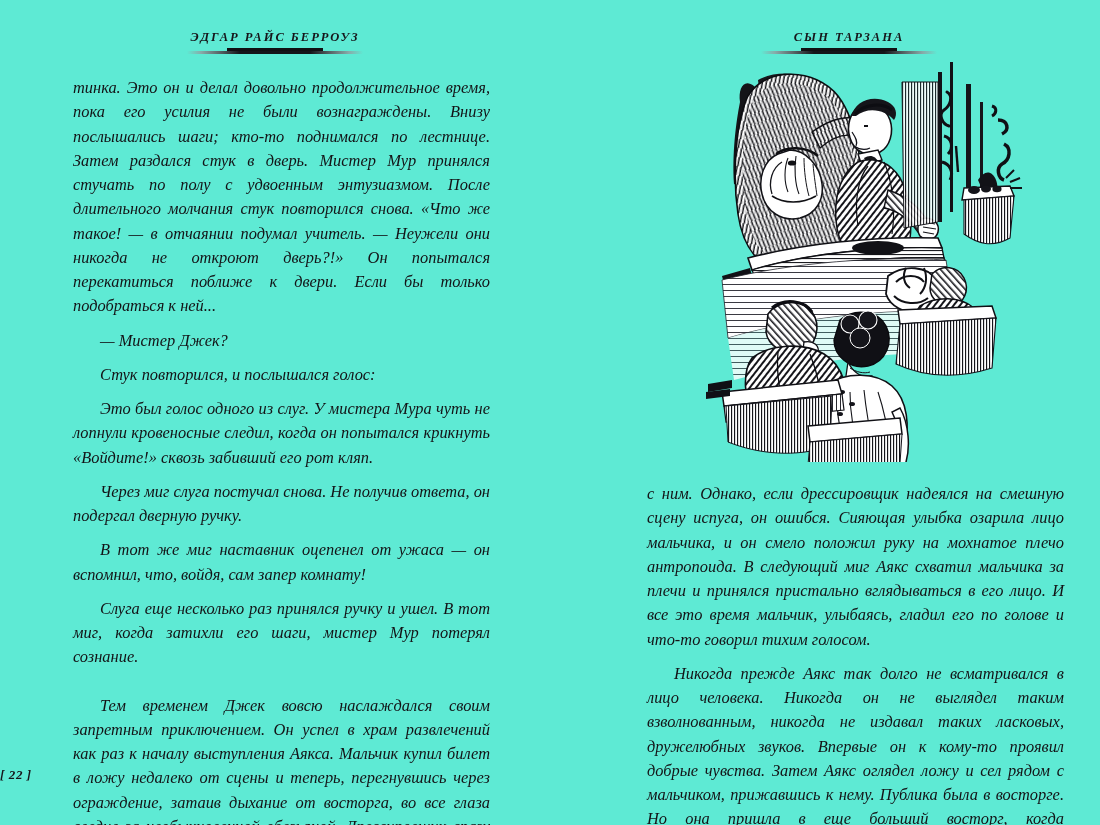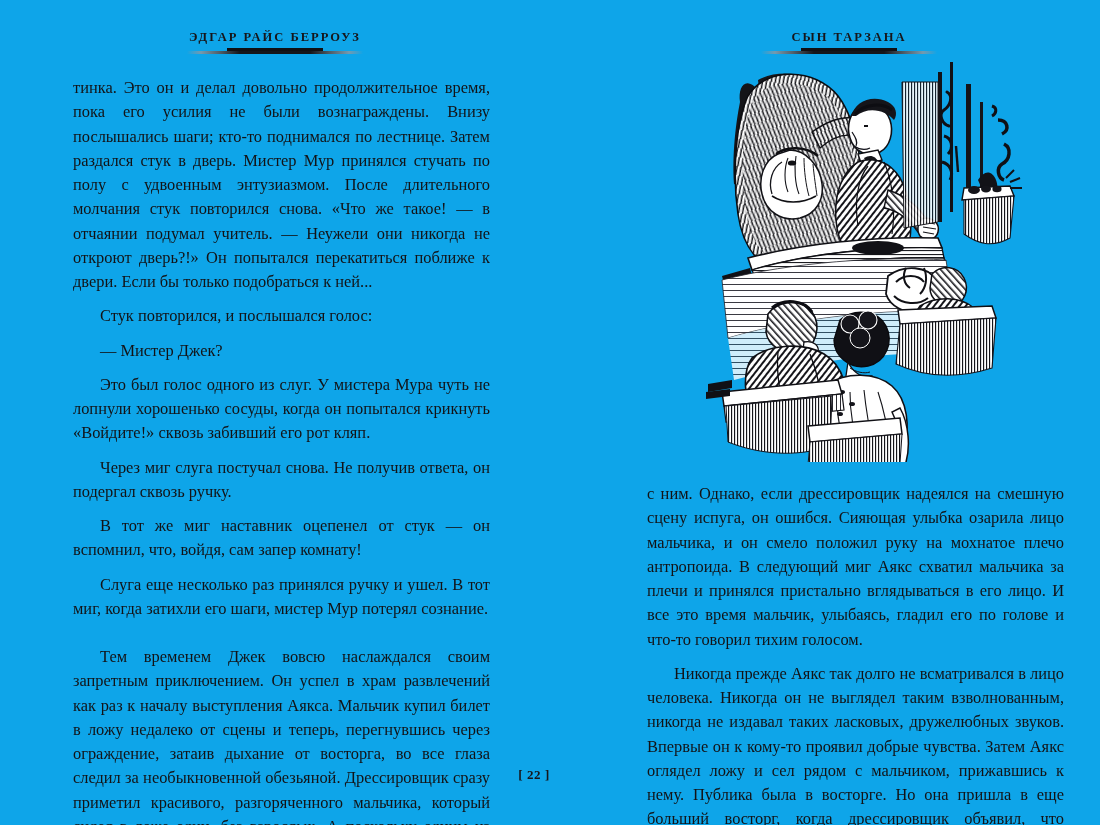--- a/index.html
+++ b/index.html
@@ -9,22 +9,23 @@
     background: #ffffff;
   }
   body {
     font-family: "Liberation Serif", "DejaVu Serif", serif;
     color: #111111;
   }
   #spread {
     position: relative;
     width: 1100px;
     height: 825px;
-    background: #0ea5e9;
+    background: #5eead4;
     overflow: hidden;
+    font-style: italic;
   }
 
   
   .page {
     position: absolute;
     top: 0;
     height: 825px;
   }
   .page-left  { left: 0;   width: 550px; }
   .page-right { left: 574px; width: 550px; }
@@ -92,21 +93,21 @@
     text-indent: 27px;
   }
   .textblock p.noindent { text-indent: 0; }
   .textblock p.gap { margin-top: 24px; }
 
   
   .folio {
     position: absolute;
     bottom: 42px;
     width: 100%;
-    text-align: right;
+    text-align: left;
     font-size: 13px;
     font-weight: 700;
     letter-spacing: 0.6px;
     color: #16161a;
   }
 
   
   .illus-wrap {
     position: absolute;
     left: 118px;
@@ -123,25 +124,25 @@
 
   <div class="page page-left">
 
     <div class="runhead">
       <span class="runhead-text">ЭДГАР РАЙС БЕРРОУЗ</span>
       <span class="runhead-rule"></span>
     </div>
 
     <div class="textblock">
       <p class="noindent">тинка. Это он и делал довольно продолжительное время, пока его усилия не были вознаграждены. Внизу послышались шаги; кто-то поднимался по лестнице. Затем раздался стук в дверь. Мистер Мур принялся стучать по полу с удвоенным энтузиазмом. После длительного молчания стук повторился снова. «Что же такое! — в отчаянии подумал учитель. — Неужели они никогда не откроют дверь?!» Он попытался перекатиться поближе к двери. Если бы только подобраться к ней...</p>
+      <p>— Мистер Джек?</p>
       <p>Стук повторился, и послышался голос:</p>
-      <p>— Мистер Джек?</p>
-      <p>Это был голос одного из слуг. У мистера Мура чуть не лопнули хорошенько сосуды, когда он попытался крикнуть «Войдите!» сквозь забивший его рот кляп.</p>
-      <p>Через миг слуга постучал снова. Не получив ответа, он подергал сквозь ручку.</p>
-      <p>В тот же миг наставник оцепенел от стук — он вспомнил, что, войдя, сам запер комнату!</p>
+      <p>Это был голос одного из слуг. У мистера Мура чуть не лопнули кровеносные следил, когда он попытался крикнуть «Войдите!» сквозь забивший его рот кляп.</p>
+      <p>Через миг слуга постучал снова. Не получив ответа, он подергал дверную ручку.</p>
+      <p>В тот же миг наставник оцепенел от ужаса — он вспомнил, что, войдя, сам запер комнату!</p>
       <p>Слуга еще несколько раз принялся ручку и ушел. В тот миг, когда затихли его шаги, мистер Мур потерял сознание.</p>
       <p class="gap">Тем временем Джек вовсю наслаждался своим запретным приключением. Он успел в храм развлечений как раз к началу выступления Аякса. Мальчик купил билет в ложу недалеко от сцены и теперь, перегнувшись через ограждение, затаив дыхание от восторга, во все глаза следил за необыкновенной обезьяной. Дрессировщик сразу приметил красивого, разгоряченного мальчика, который сидел в ложе один, без взрослых. А поскольку одним из коронных номеров Аякса был «поиск потерянного родственника» — так назвали его привычку всматриваться в лица, — он как бы невзначай подвел обезьяну к ложе, чтобы повеселить публику, хорошенько напугав мальчишку страшным зверем.</p>
 
     </div>
 
     <div class="folio">[ 22 ]</div>
   </div>
 
   <div class="page page-right">
 

